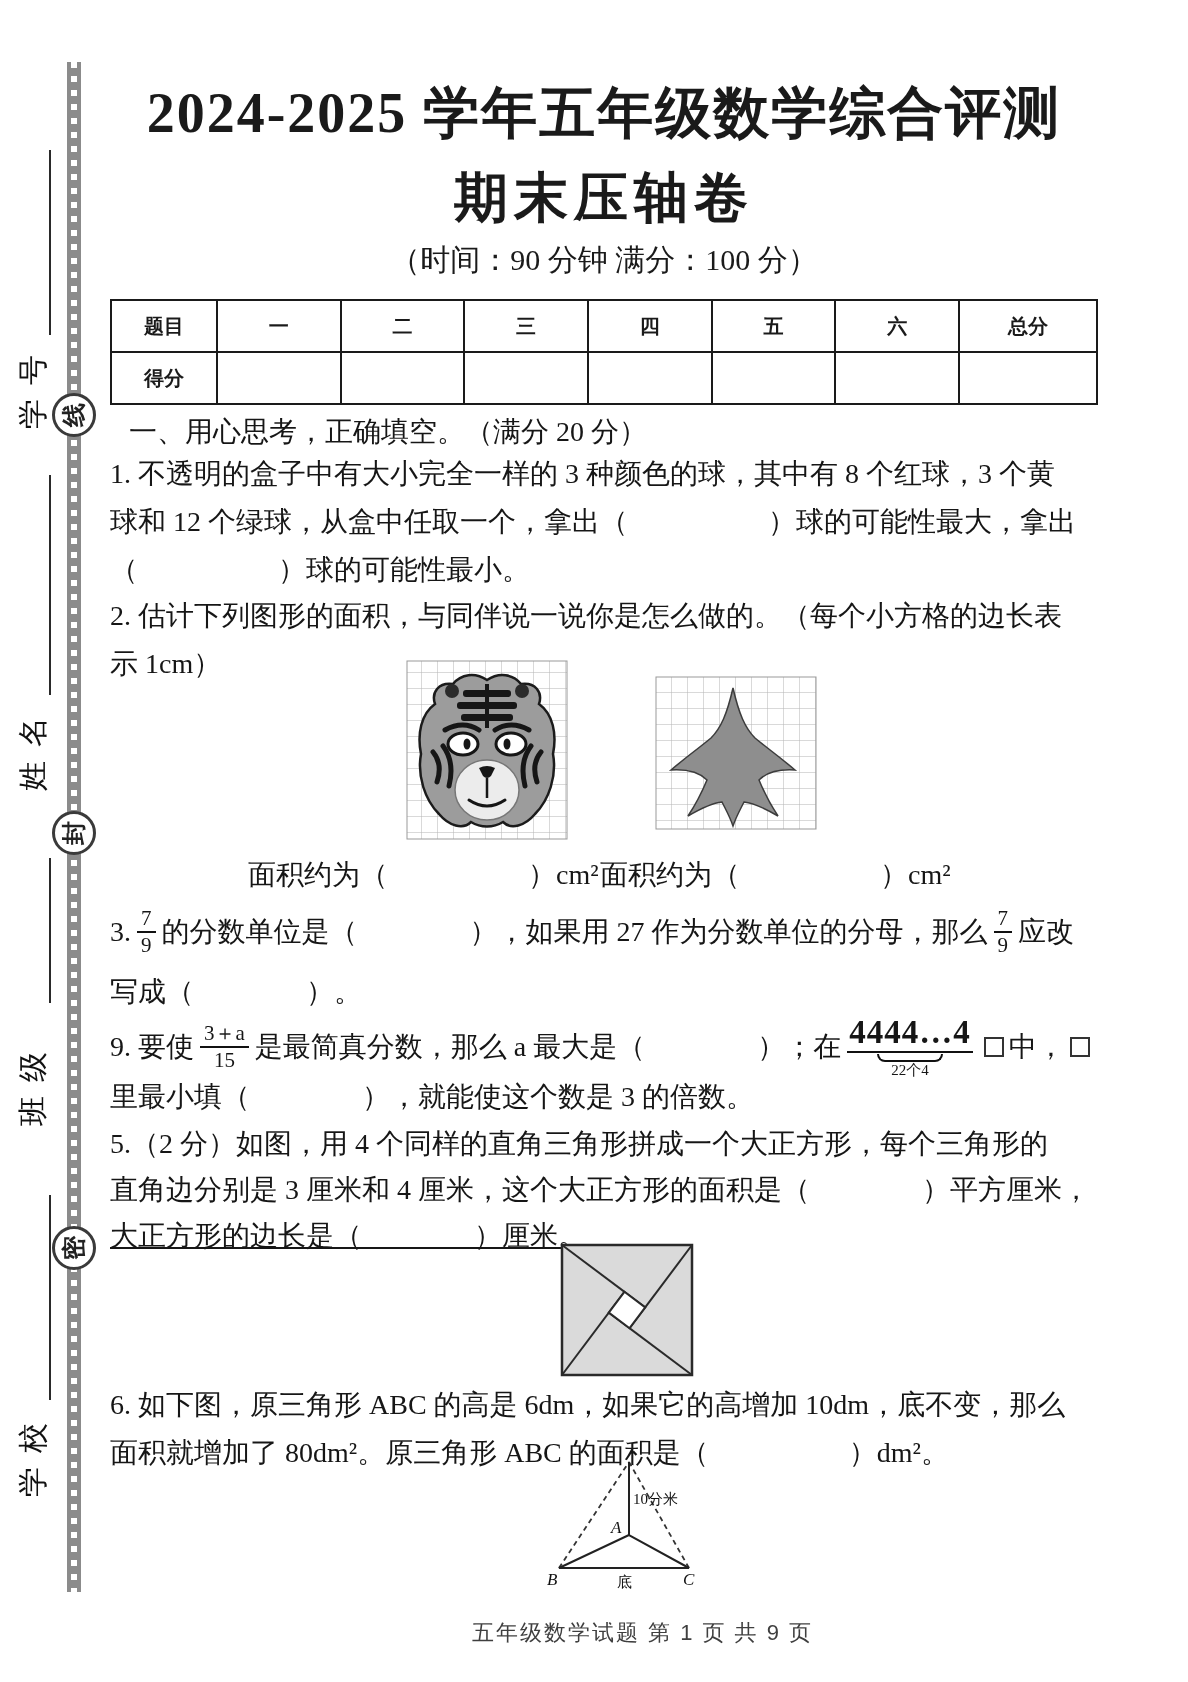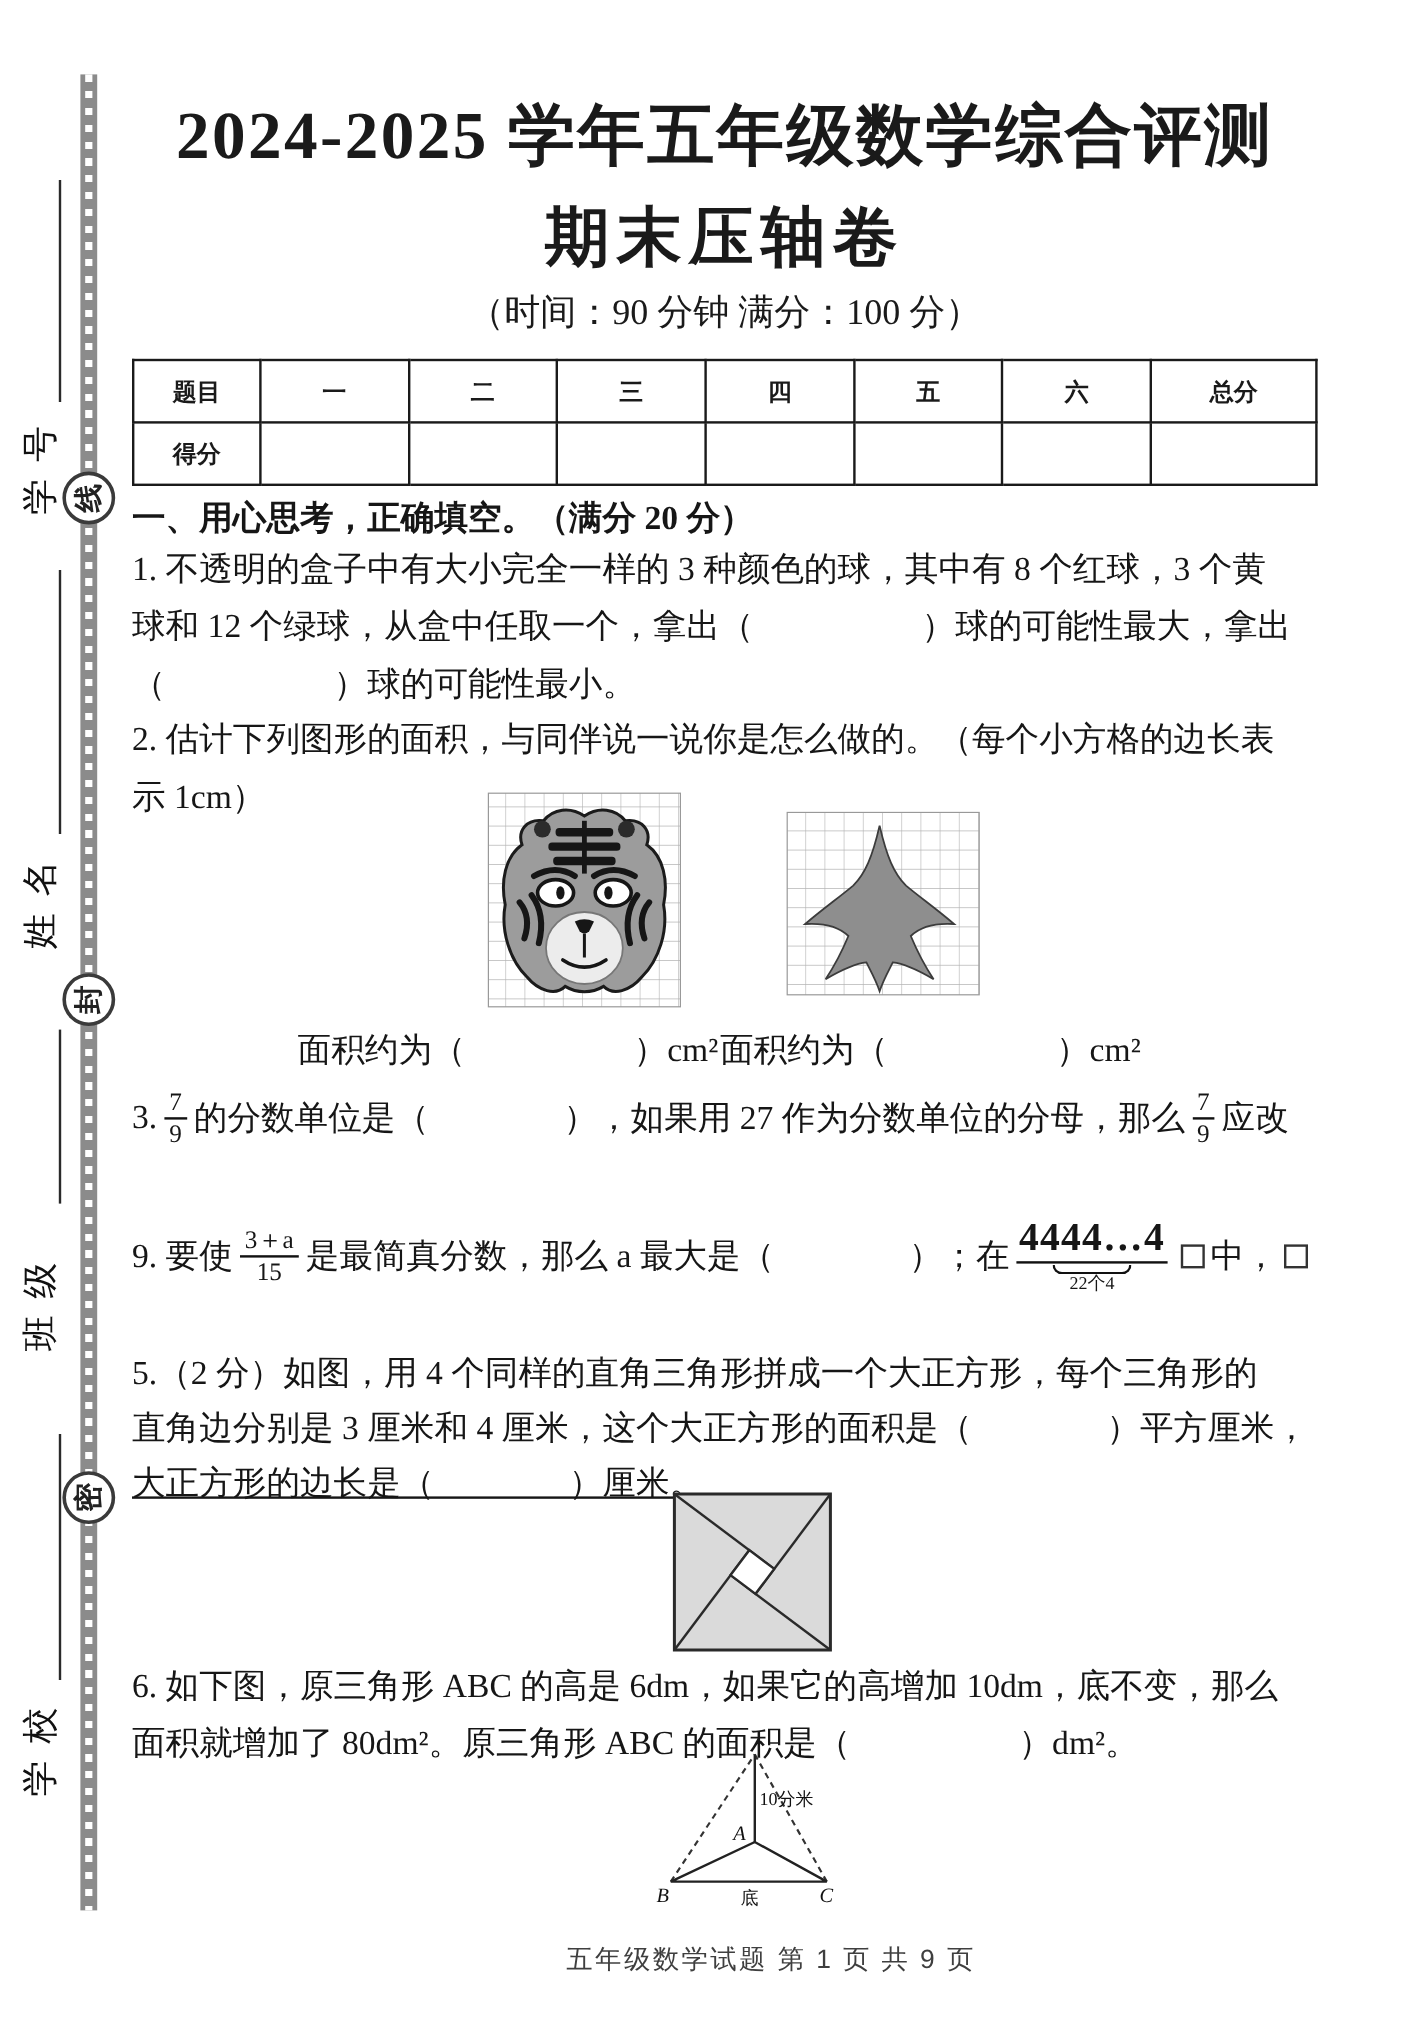--- a/index.html
+++ b/index.html
@@ -24,21 +24,21 @@
   .subtitle{top:240px;font-size:30px;}
 
   
   table.score{position:absolute;left:110px;top:299px;width:988px;border-collapse:collapse;}
   table.score td{border:2px solid #1a1a1a;height:50px;text-align:center;vertical-align:middle;
       font-size:20px;font-weight:bold;padding:0;}
 
   
   .ln{position:absolute;left:110px;width:1000px;font-size:28px;white-space:nowrap;color:#161616;}
   .ln.flex{display:flex;align-items:center;}
-  .bold{font-weight:bold;}
+  .bold{font-weight:normal;margin-left:19px;}
   .frac{display:inline-flex;flex-direction:column;align-items:center;vertical-align:middle;
       line-height:1;margin:0 6px;font-size:21px;}
   .frac .fn{border-bottom:2px solid #111;padding:0 4px 2px;}
   .frac .fd{padding-top:2px;}
   .stack{display:inline-flex;flex-direction:column;align-items:center;line-height:1.05;margin:0 6px;}
   .stack-top{font-size:33px;font-weight:bold;border-bottom:2px solid #111;padding:0 2px 1px;letter-spacing:1px;}
   .stack-brace{width:62px;height:6px;border-left:2px solid #111;border-right:2px solid #111;
       border-bottom:2px solid #111;border-radius:0 0 9px 9px;margin-top:1px;}
   .stack-label{font-size:15px;padding-top:1px;}
   .sqbox{display:inline-block;width:20px;height:20px;border:2px solid #333;margin:0 5px;box-sizing:border-box;}
@@ -180,37 +180,39 @@
       <span class="fn">7</span>
       <span class="fd">9</span>
     </span>
     <span>的分数单位是（　　　　），如果用 27 作为分数单位的分母，那么</span>
     <span class="frac">
       <span class="fn">7</span>
       <span class="fd">9</span>
     </span>
     <span>应改</span>
   </div>
+  <div class="ln" style="top:973px;">写成（　　　　）。</div>
 
   <div class="ln flex" style="top:1016px;height:62px;">
     <span>9. 要使</span>
     <span class="frac">
       <span class="fn">3＋a</span>
       <span class="fd">15</span>
     </span>
     <span>是最简真分数，那么 a 最大是（　　　　）；在</span>
     <span class="stack">
       <span class="stack-top">4444…4</span>
       <span class="stack-brace"></span>
       <span class="stack-label">22个4</span>
     </span>
     <span class="sqbox"></span>
     <span>中，</span>
     <span class="sqbox"></span>
   </div>
+  <div class="ln" style="top:1078px;">里最小填（　　　　），就能使这个数是 3 的倍数。</div>
 
   <div class="ln" style="top:1125px;">5.（2 分）如图，用 4 个同样的直角三角形拼成一个大正方形，每个三角形的</div>
   <div class="ln" style="top:1171px;">直角边分别是 3 厘米和 4 厘米，这个大正方形的面积是（　　　　）平方厘米，</div>
   <div class="ln" style="top:1217px;text-decoration:underline;">大正方形的边长是（　　　　）厘米。</div>
 
   <svg class="fig" style="left:560px;top:1243px;" width="134" height="134" viewBox="0 0 134 134">
     <rect x="2" y="2" width="130" height="130" fill="#dadada" stroke="#2a2a2a" stroke-width="2.5"></rect>
     <line x1="2" y1="2" x2="85.2" y2="64.4" stroke="#2a2a2a" stroke-width="2"></line>
     <line x1="132" y1="2" x2="69.6" y2="85.2" stroke="#2a2a2a" stroke-width="2"></line>
     <line x1="132" y1="132" x2="48.8" y2="69.6" stroke="#2a2a2a" stroke-width="2"></line>

